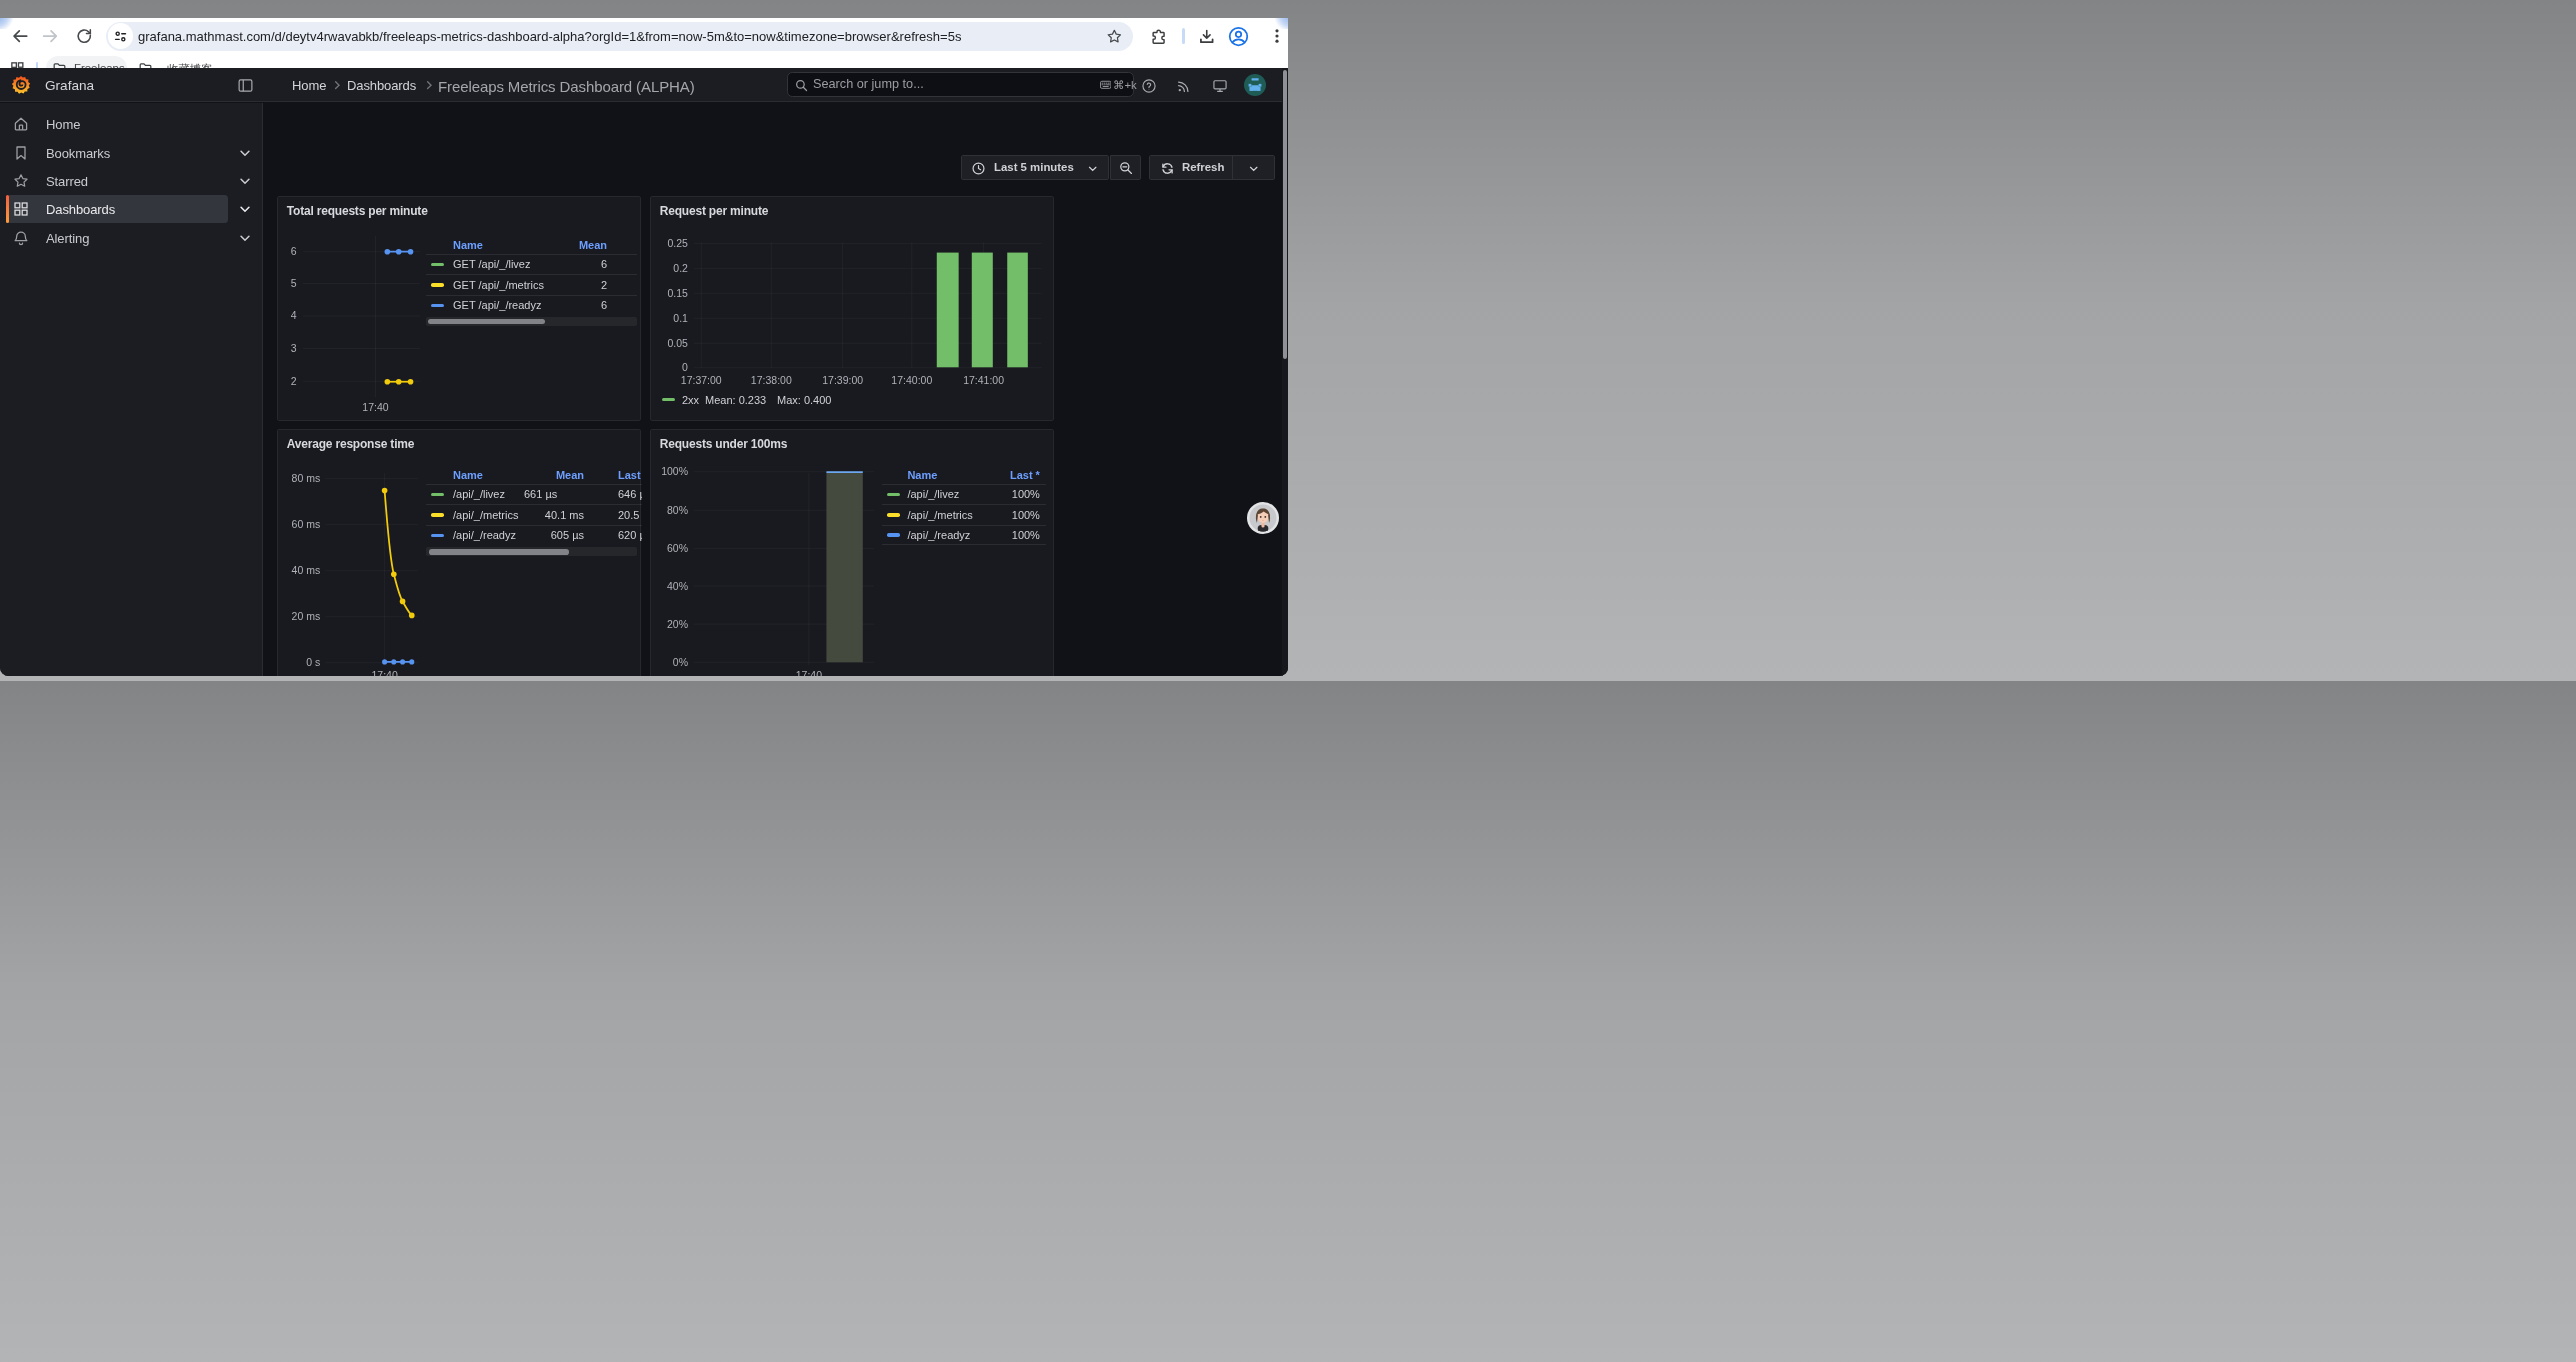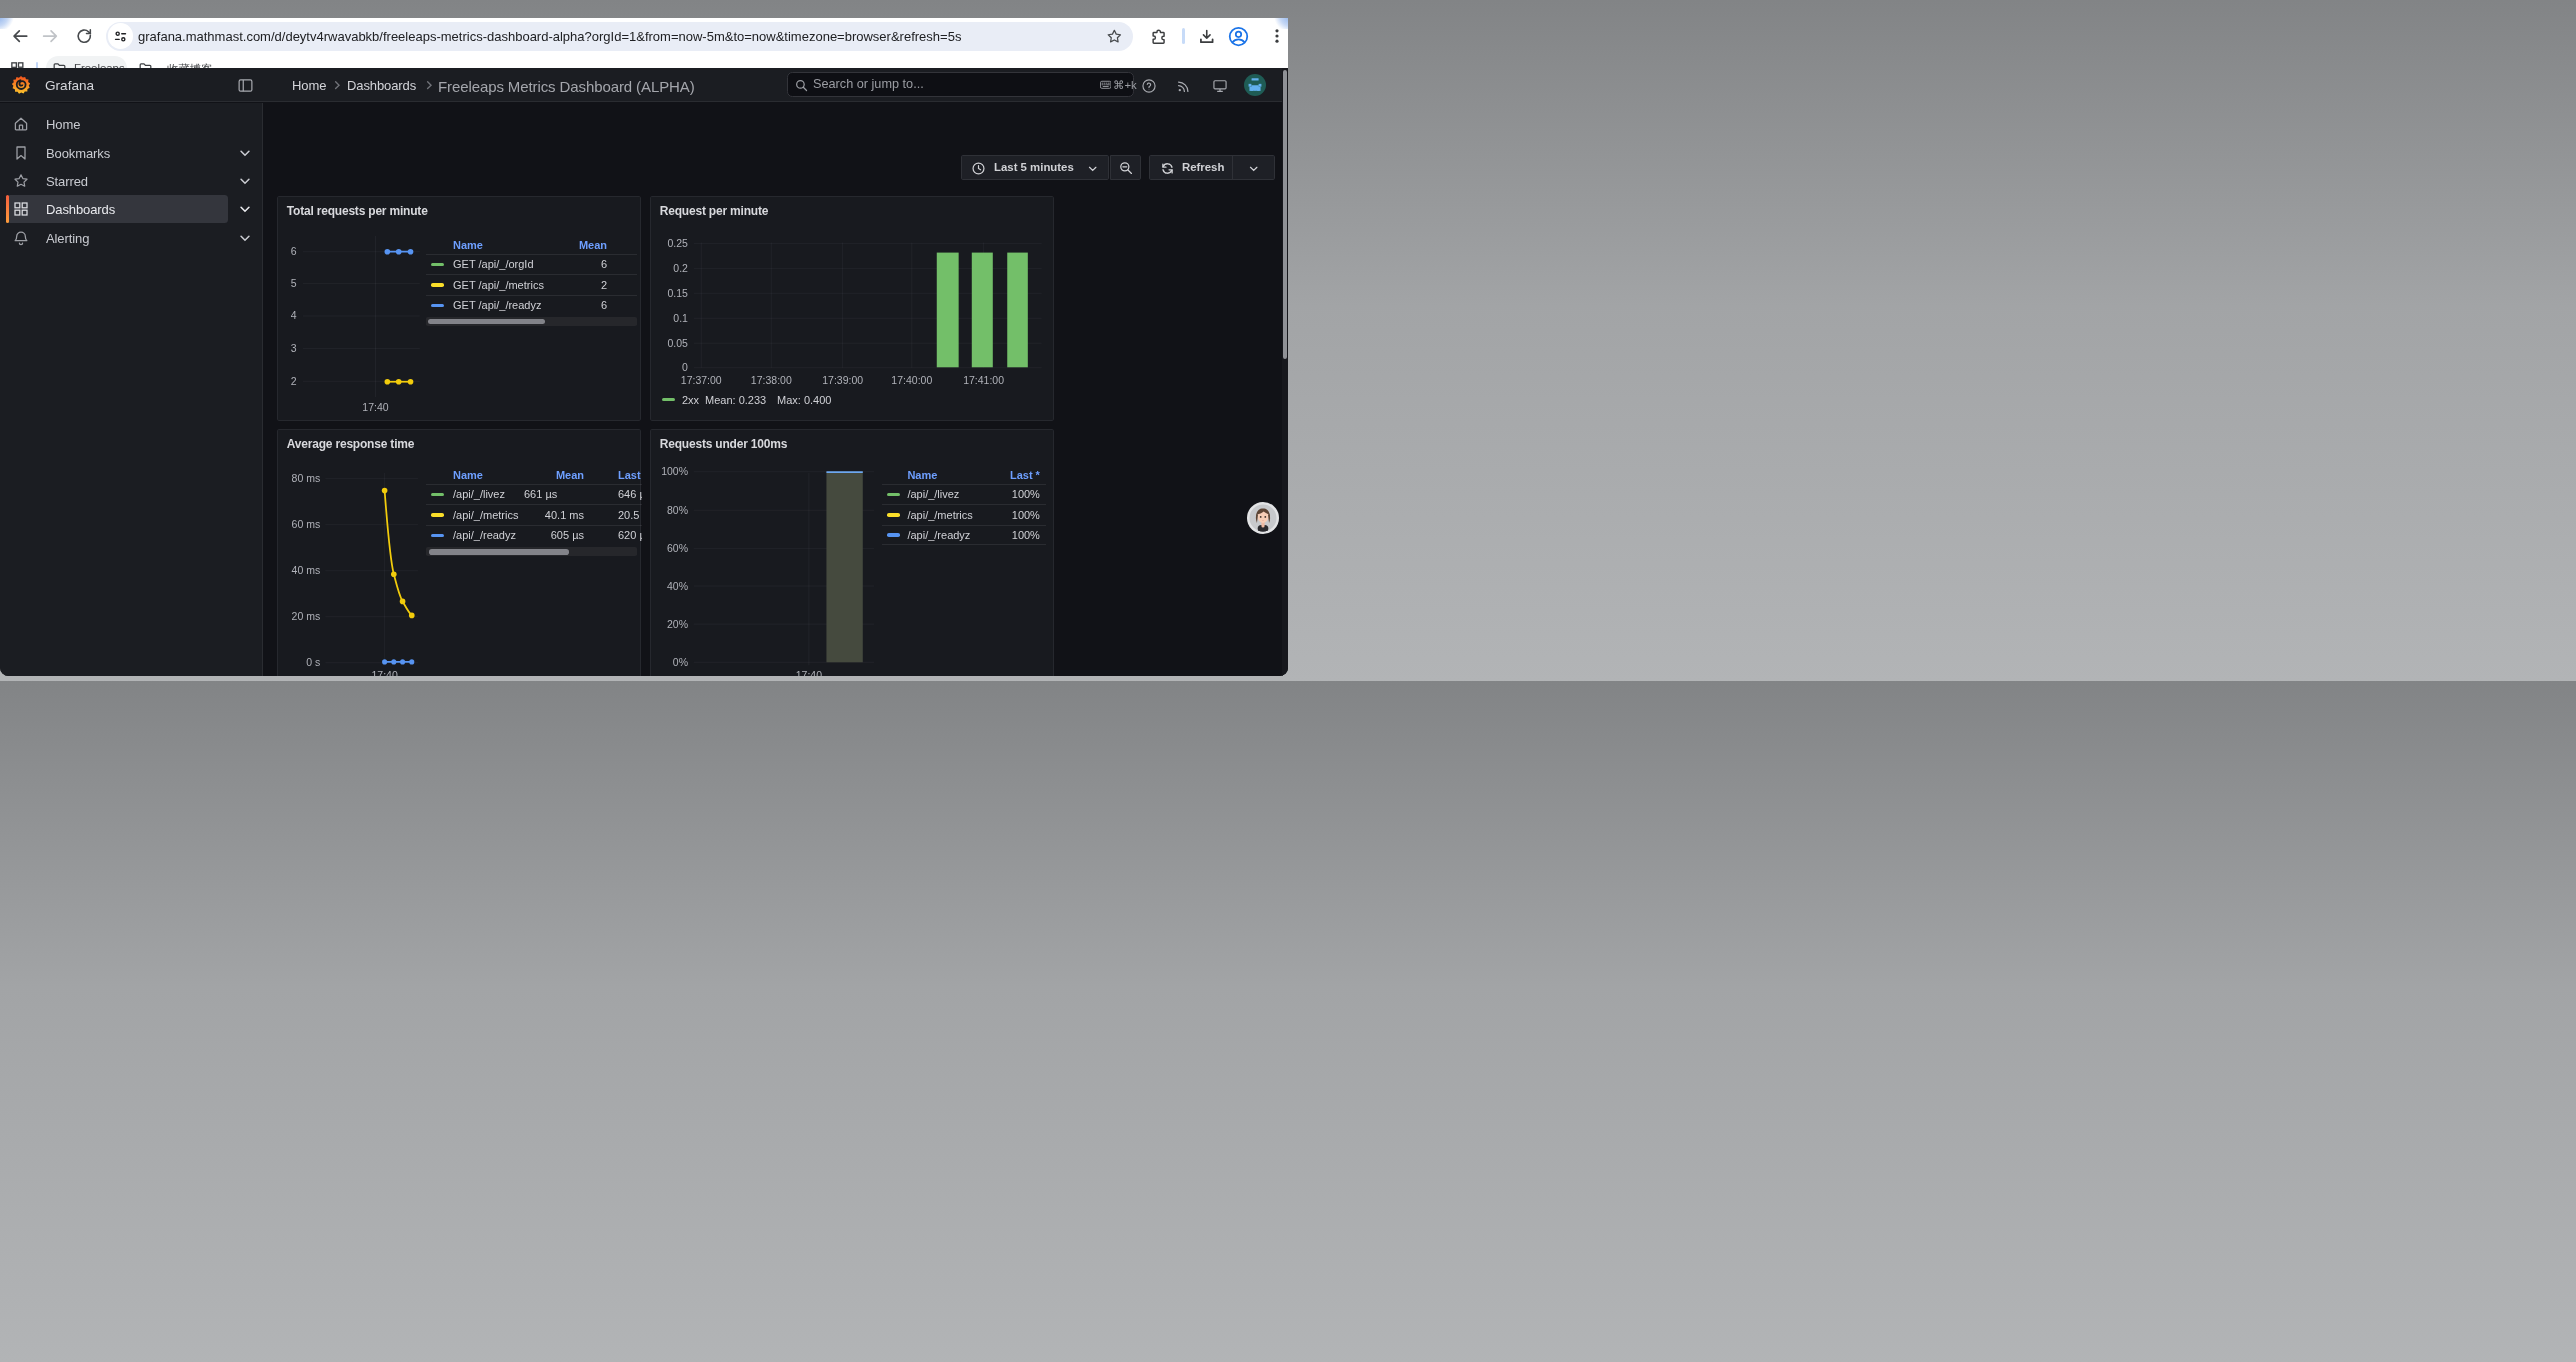--- a/index.html
+++ b/index.html
@@ -163,21 +163,21 @@
             <circle cx="151" cy="211" r="3.2" stroke="none"></circle>
           </g>
         </svg>
         <div class="legend" style="left:148px;top:39px;width:211px">
           <div style="position:relative;height:17.5px">
             <span class="lname" style="left:27px;color:#6e9fff;font-weight:bold">Name</span>
             <span class="lval" style="right:30px;color:#6e9fff;font-weight:bold">Mean</span>
           </div>
           <div class="lrow">
             <span class="dash" style="left:4.8px;background:#73bf69"></span>
-            <span class="lname" style="left:27px">GET /api/_/orgId</span>
+            <span class="lname" style="left:27px">GET /api/_/livez</span>
             <span class="lval" style="right:30px">6</span>
           </div>
           <div class="lrow">
             <span class="dash" style="left:4.8px;background:#fade2a"></span>
             <span class="lname" style="left:27px">GET /api/_/metrics</span>
             <span class="lval" style="right:30px">2</span>
           </div>
           <div class="lrow">
             <span class="dash" style="left:4.8px;background:#5794f2"></span>
             <span class="lname" style="left:27px">GET /api/_/readyz</span>

